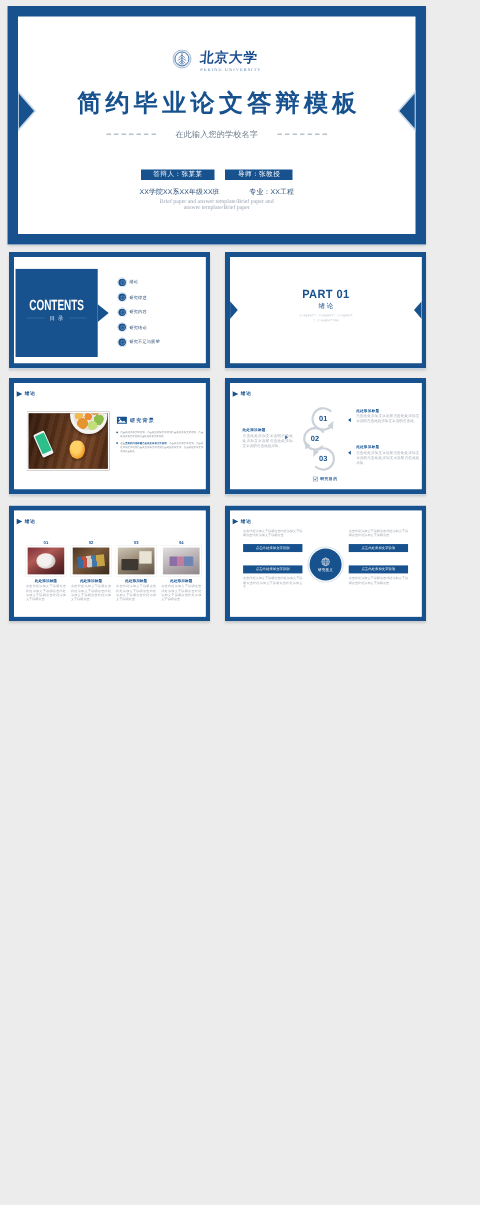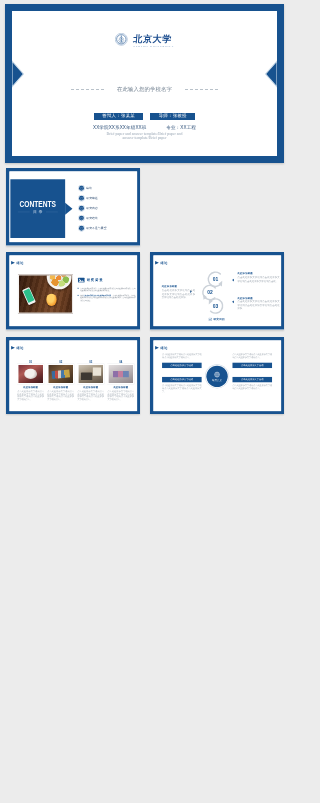--- a/index.html
+++ b/index.html
@@ -239,20 +239,21 @@
           <path d="M50 57 L32 72 M50 57 L68 72"></path>
           <path d="M50 68 L38 79 M50 68 L62 79"></path>
         </g>
       </svg>
       <div class="txt">
         <div class="cn">北京大学</div>
         <div class="en">PEKING UNIVERSITY</div>
       </div>
     </div>
 
+    <div class="hero-title">简约毕业论文答辩模板</div>
     <div class="hero-sub">
       <span class="dash"></span>
       <span class="t">在此输入您的学校名字</span>
       <span class="dash"></span>
     </div>
     <div class="hero-badges">
       <span class="b">答辩人：张某某</span>
       <span class="b">导师：张教授</span>
     </div>
     <div class="hero-meta">
@@ -302,20 +303,36 @@
           <li>
                     <span class="ic"></span>
                     <span>研究不足与展望</span>
                   </li>
         </ul>
       </div>
      </div>
           </div>
     </div>
 
+    <div class="thumb">
+     <div class="stage" style="transform: scale(0.197794, 0.197704);">
+            <div class="sl">
+      <div class="body">
+        <div class="nub"></div>
+        <div class="nubr"></div>
+        <div class="pt-en">PART 01</div>
+        <div class="pt-cn">绪论</div>
+        <div class="pt-note">
+          <div>点击此处添加文字，点击此处添加文字，点击此处添加文</div>
+          <div>字，点击此处添加文字说明</div>
+        </div>
+      </div>
+     </div>
+          </div>
+    </div>
   </div>
 
   <div class="row">
 
     <div class="thumb">
      <div class="stage" style="transform: scale(0.197794, 0.197704);">
             <div class="sl">
       <div class="body">
         <div class="shead">
           <span class="ar"></span>

